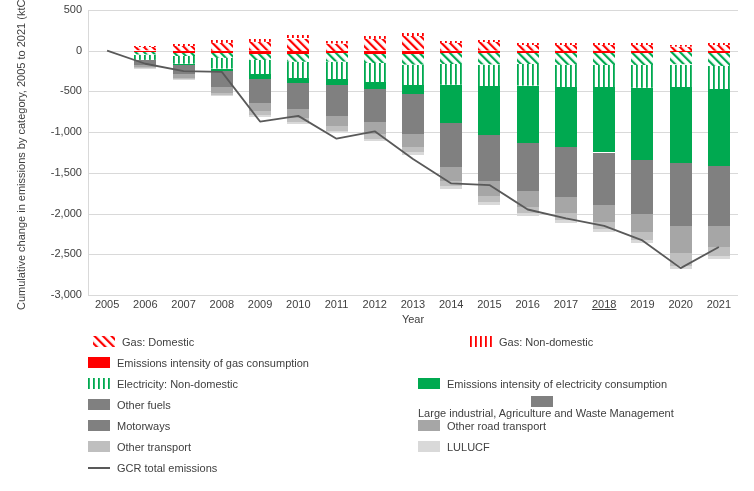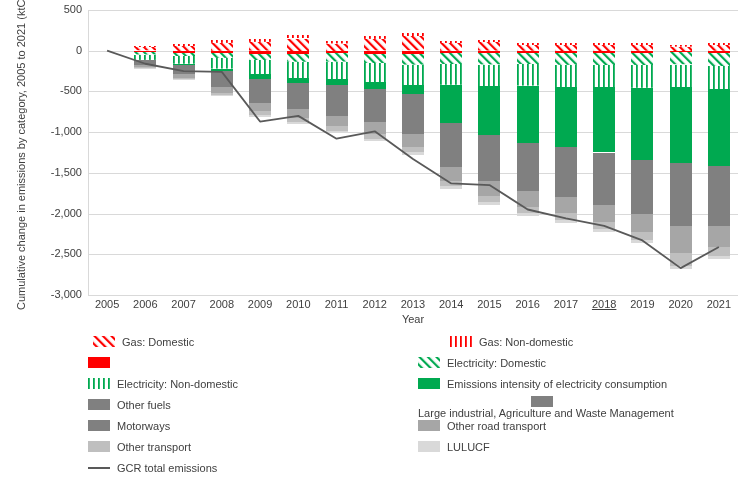--- a/index.html
+++ b/index.html
@@ -545,34 +545,29 @@
     </svg>
   </div>
 
   <div id="legend">
       <div class="legend-item" style="left: 5px; top: 0px;">
         <span class="swatch"><svg width="22" height="11">
             <rect width="22" height="11" fill="url(#pat-diagonal-stripe-red)" stroke="none"></rect>
           </svg></span>
         <span>Gas: Domestic</span>
       </div>
-      <div class="legend-item" style="left: 318px; top: 0px; padding-left: 44px;">
+      <div class="legend-item" style="left: 338px; top: 0px; padding-left: 44px;">
         <span class="swatch"><svg width="22" height="11">
             <rect width="22" height="11" fill="url(#pat-vertical-stripe-red)" stroke="none"></rect>
           </svg></span>
         <span>Gas: Non-domestic</span>
       </div>
       <div class="legend-item" style="left: 0px; top: 21px;">
         <span class="swatch" style="background:#ff0000"></span>
-      </div>
-      <div class="legend-item" style="left: 330px; top: 21px;">
-        <span class="swatch"><svg width="22" height="11">
-            <rect width="22" height="11" fill="url(#pat-diagonal-stripe-green)" stroke="none"></rect>
-          </svg></span>
-        <span>Electricity: Domestic</span>
+        <span>Emissions intensity of gas consumption</span>
       </div>
       <div class="legend-item" style="left: 330px; top: 42px;">
         <span class="swatch" style="background:#00a950"></span>
         <span>Emissions intensity of electricity consumption</span>
       </div>
       <div class="legend-item" style="left: 0px; top: 42px;">
         <span class="swatch"><svg width="22" height="11">
             <rect width="22" height="11" fill="url(#pat-vertical-stripe-green)" stroke="none"></rect>
           </svg></span>
         <span>Electricity: Non-domestic</span>

